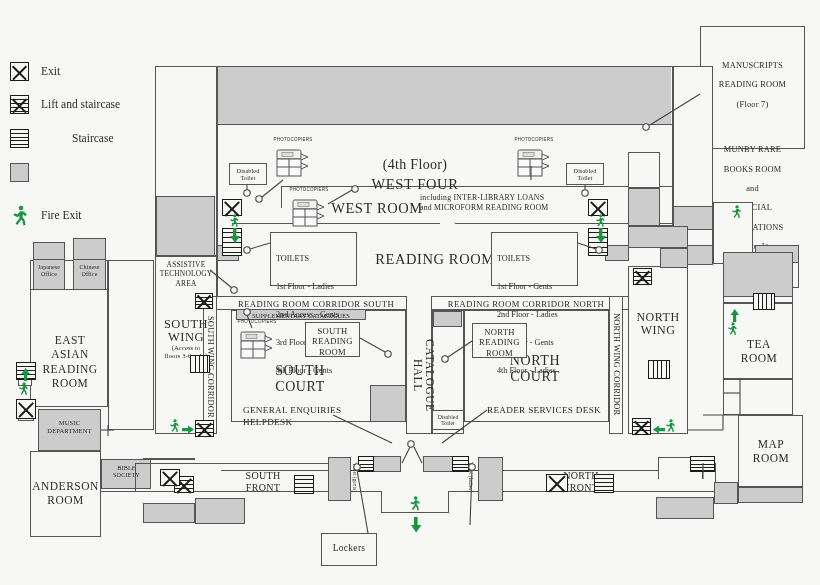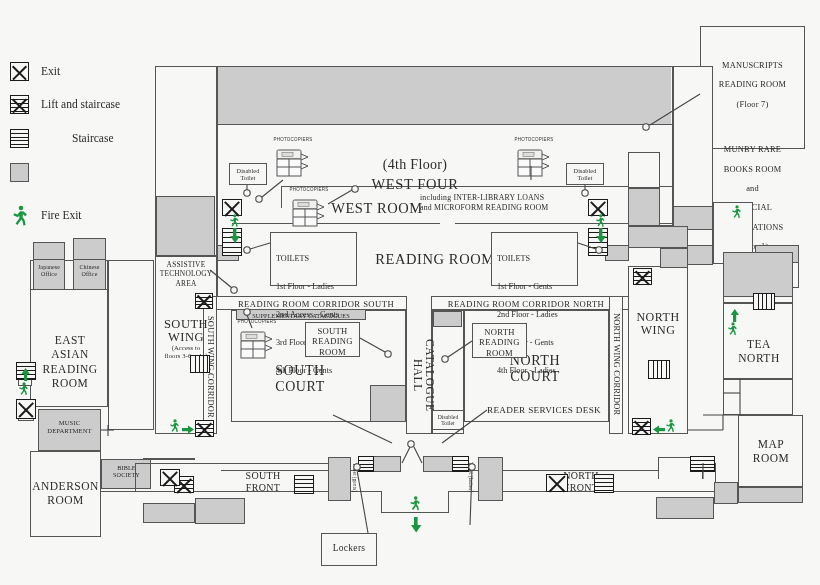--- a/index.html
+++ b/index.html
@@ -343,21 +343,21 @@
   <div class="lbl t-xxs" style="left:74px;top:264px;width:31px;font-size:6px;line-height:1.2;">Chinese
 Office</div>
   <div class="lbl t-xxs" style="left:37px;top:419px;width:65px;font-size:6.6px;line-height:1.2;">MUSIC
 DEPARTMENT</div>
   <div class="lbl t-mid" style="left:30px;top:480px;width:71px;font-size:11.5px;line-height:1.2;">ANDERSON
 ROOM</div>
   <div class="lbl t-xxs" style="left:103px;top:464px;width:47px;font-size:6.2px;line-height:1.2;">BIBLE
 SOCIETY</div>
 
   <div class="lbl t-mid" style="left:732px;top:338px;width:54px;font-size:11.5px;line-height:1.2;">TEA
-NORTH</div>
+ROOM</div>
   <div class="lbl t-mid" style="left:742px;top:438px;width:58px;font-size:11.5px;line-height:1.2;">MAP
 ROOM</div>
 
   <div class="lbl t-sm" style="left:234px;top:470px;width:58px;font-size:10px;line-height:1.15;">SOUTH
 FRONT</div>
   <div class="lbl t-sm" style="left:552px;top:470px;width:58px;font-size:10px;line-height:1.15;">NORTH
 FRONT</div>
 
   <div class="vlbl t-xxs" style="left:352px;top:455px;height:44px;font-size:5.4px;letter-spacing:0;">Toilet (gents)</div>
   <div class="vlbl t-xxs" style="left:468px;top:455px;height:44px;font-size:5.4px;letter-spacing:0;">Toilet (ladies)</div>
@@ -384,20 +384,22 @@
   </div>
 
   <div class="box t-sm" style="left:305px;top:322px;width:55px;height:35px;padding-top:3px;font-size:8.6px;line-height:1.2;">SOUTH
 READING
 ROOM</div>
 
   <div class="box t-sm" style="left:472px;top:323px;width:55px;height:35px;padding-top:3px;font-size:8.6px;line-height:1.2;">NORTH
 READING
 ROOM</div>
 
+  <div class="lbl t-sm" style="left:243px;top:405px;width:130px;text-align:left;font-size:9.2px;line-height:1.25;">GENERAL ENQUIRIES
+HELPDESK</div>
 
   <div class="lbl t-sm" style="left:487px;top:405px;width:140px;text-align:left;font-size:9.2px;">READER SERVICES DESK</div>
 
   <div class="copier" style="left:274px;top:146px;">
     <div class="cap">PHOTOCOPIERS</div>
     <svg width="40" height="34" viewBox="0 0 40 34">
       <rect x="3" y="4" width="24" height="9" rx="1.5" fill="#f0f0ee" stroke="#555" stroke-width="1"></rect>
       <rect x="3" y="13" width="24" height="17" fill="#fafafa" stroke="#555" stroke-width="1"></rect>
       <line x1="15" y1="13" x2="15" y2="30" stroke="#555" stroke-width="1"></line>
       <line x1="3" y1="21" x2="27" y2="21" stroke="#555" stroke-width="1"></line>

